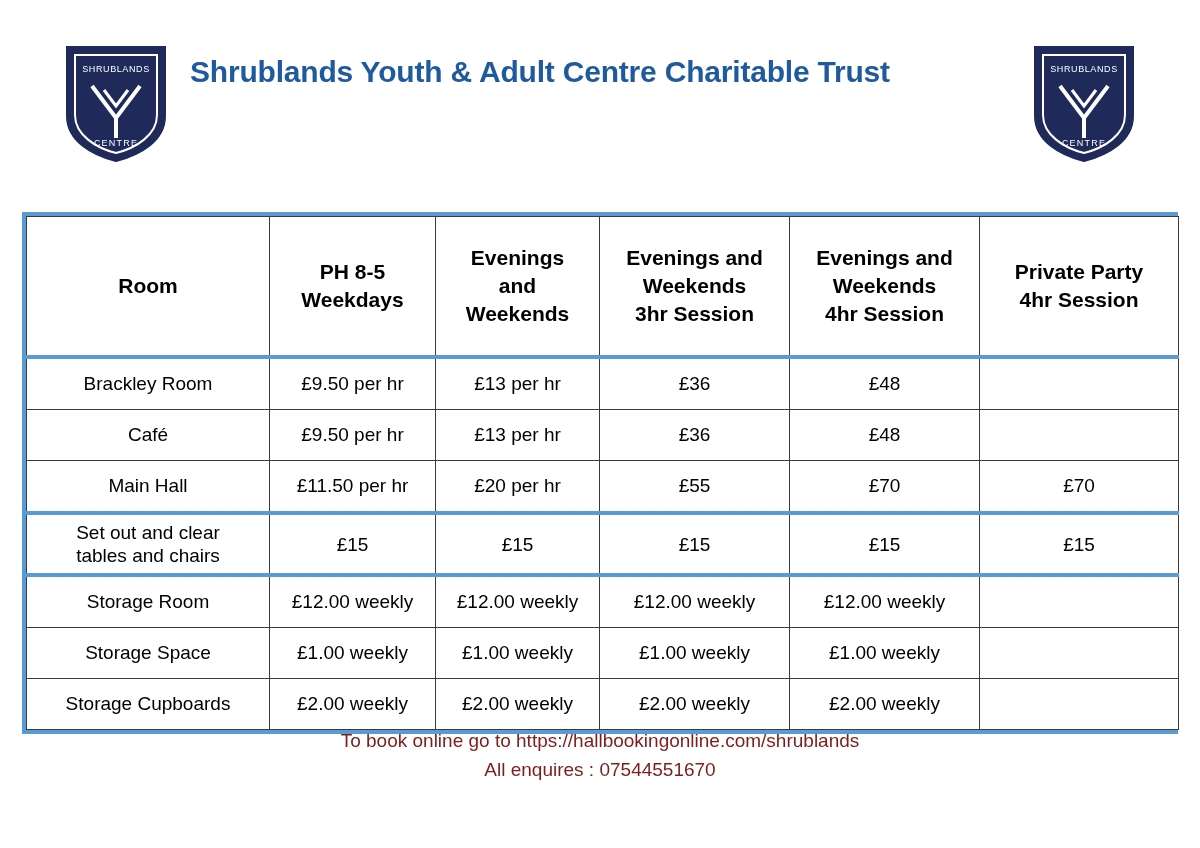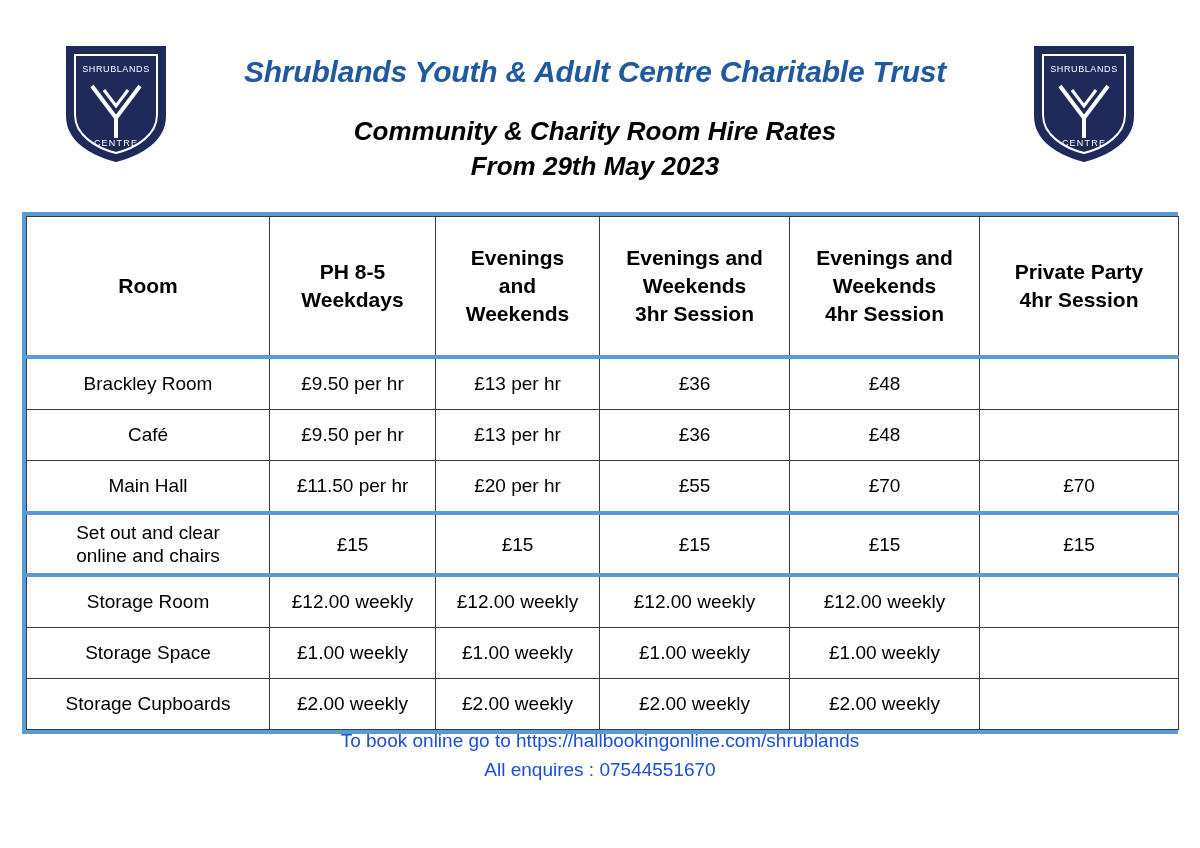--- a/index.html
+++ b/index.html
@@ -34,22 +34,20 @@
   }
   .logo.left { left: 62px; }
   .logo.right { right: 62px; }
   .logo svg { display: block; width: 100%; height: 100%; }
 
   .title-block {
     position: absolute;
     left: 190px;
     right: 200px;
     top: 54px;
-    text-align: center;
-    font-style: italic;
   }
   .main-title {
     font-size: 30px;
     font-weight: bold;
     color: #1f5a9e;
     letter-spacing: -0.2px;
     line-height: 1.2;
     margin: 0 0 24px 0;
   }
   .sub-title {
@@ -118,21 +116,21 @@
 
   
   .footer {
     position: absolute;
     left: 0;
     right: 0;
     top: 726px;
     text-align: center;
     font-size: 19px;
     line-height: 1.55;
-    color: #1d4ed8;
+    color: #7f1d1d;
   }
   .footer div { margin: 0; }
 </style>
 </head>
 <body>
 
 <div class="page">
 
   <div class="header">
 
@@ -155,24 +153,20 @@
         <text x="54" y="30" text-anchor="middle" fill="#ffffff" font-family="'Liberation Sans', sans-serif" font-size="9" letter-spacing="0.6">SHRUBLANDS</text>
         <path d="M30 44 L54 76 L78 44" fill="none" stroke="#ffffff" stroke-width="4"></path>
         <path d="M54 76 L54 96" fill="none" stroke="#ffffff" stroke-width="4"></path>
         <path d="M42 48 L54 64 L66 48" fill="none" stroke="#ffffff" stroke-width="3"></path>
         <text x="54" y="104" text-anchor="middle" fill="#ffffff" font-family="'Liberation Sans', sans-serif" font-size="9" letter-spacing="1.2">CENTRE</text>
       </svg>
     </div>
 
     <div class="title-block">
       <h1 class="main-title">Shrublands Youth &amp; Adult Centre Charitable Trust</h1>
-      <h2 class="sub-title">
-        <span>Community &amp; Charity Room Hire Rates</span><br>
-        <span>From 29th May 2023</span>
-      </h2>
     </div>
   </div>
 
   <div class="table-wrap">
     <table class="rates">
       <colgroup>
         <col class="col-room">
           <col class="col-ph">
           <col class="col-ew">
         <col class="col-ew3">
@@ -231,21 +225,21 @@
           <td>£11.50 per hr</td>
           <td>£20 per hr</td>
           <td>£55</td>
           <td>£70</td>
           <td>£70</td>
         </tr>
 
         <tr class="thick-top">
           <td class="setout">
             <span>Set out and clear</span><br>
-            <span>online and chairs</span>
+            <span>tables and chairs</span>
           </td>
           <td class="setout">£15</td>
           <td class="setout">£15</td>
           <td class="setout">£15</td>
           <td class="setout">£15</td>
           <td class="setout">£15</td>
         </tr>
 
         <tr class="thick-top storage">
           <td class="room-label">Storage Room</td>

